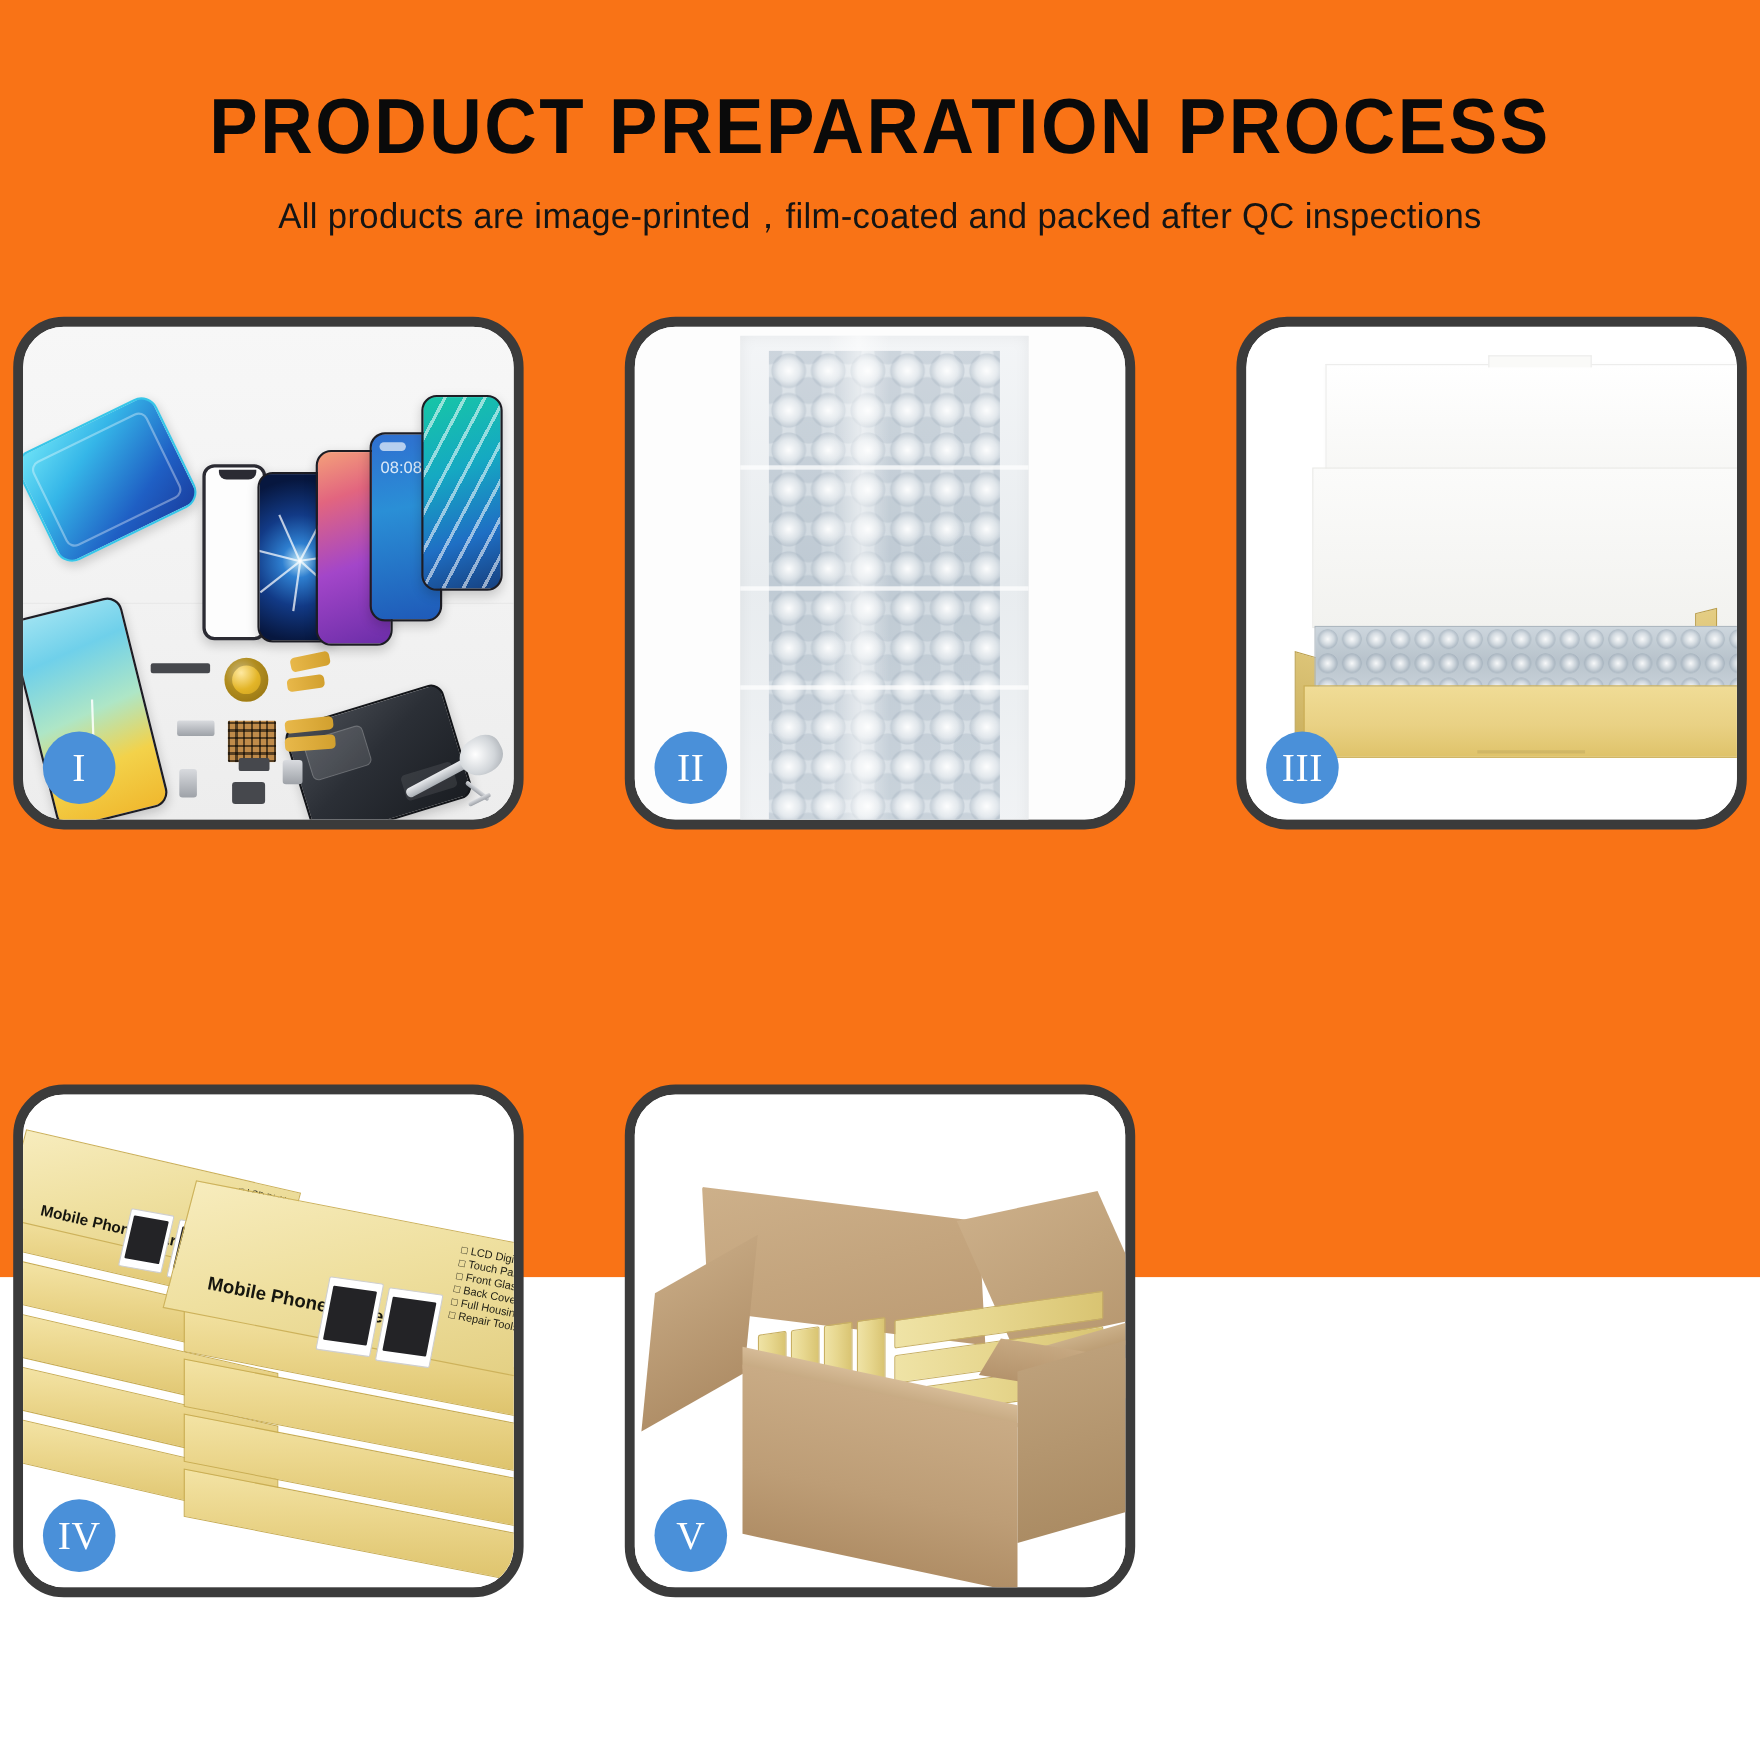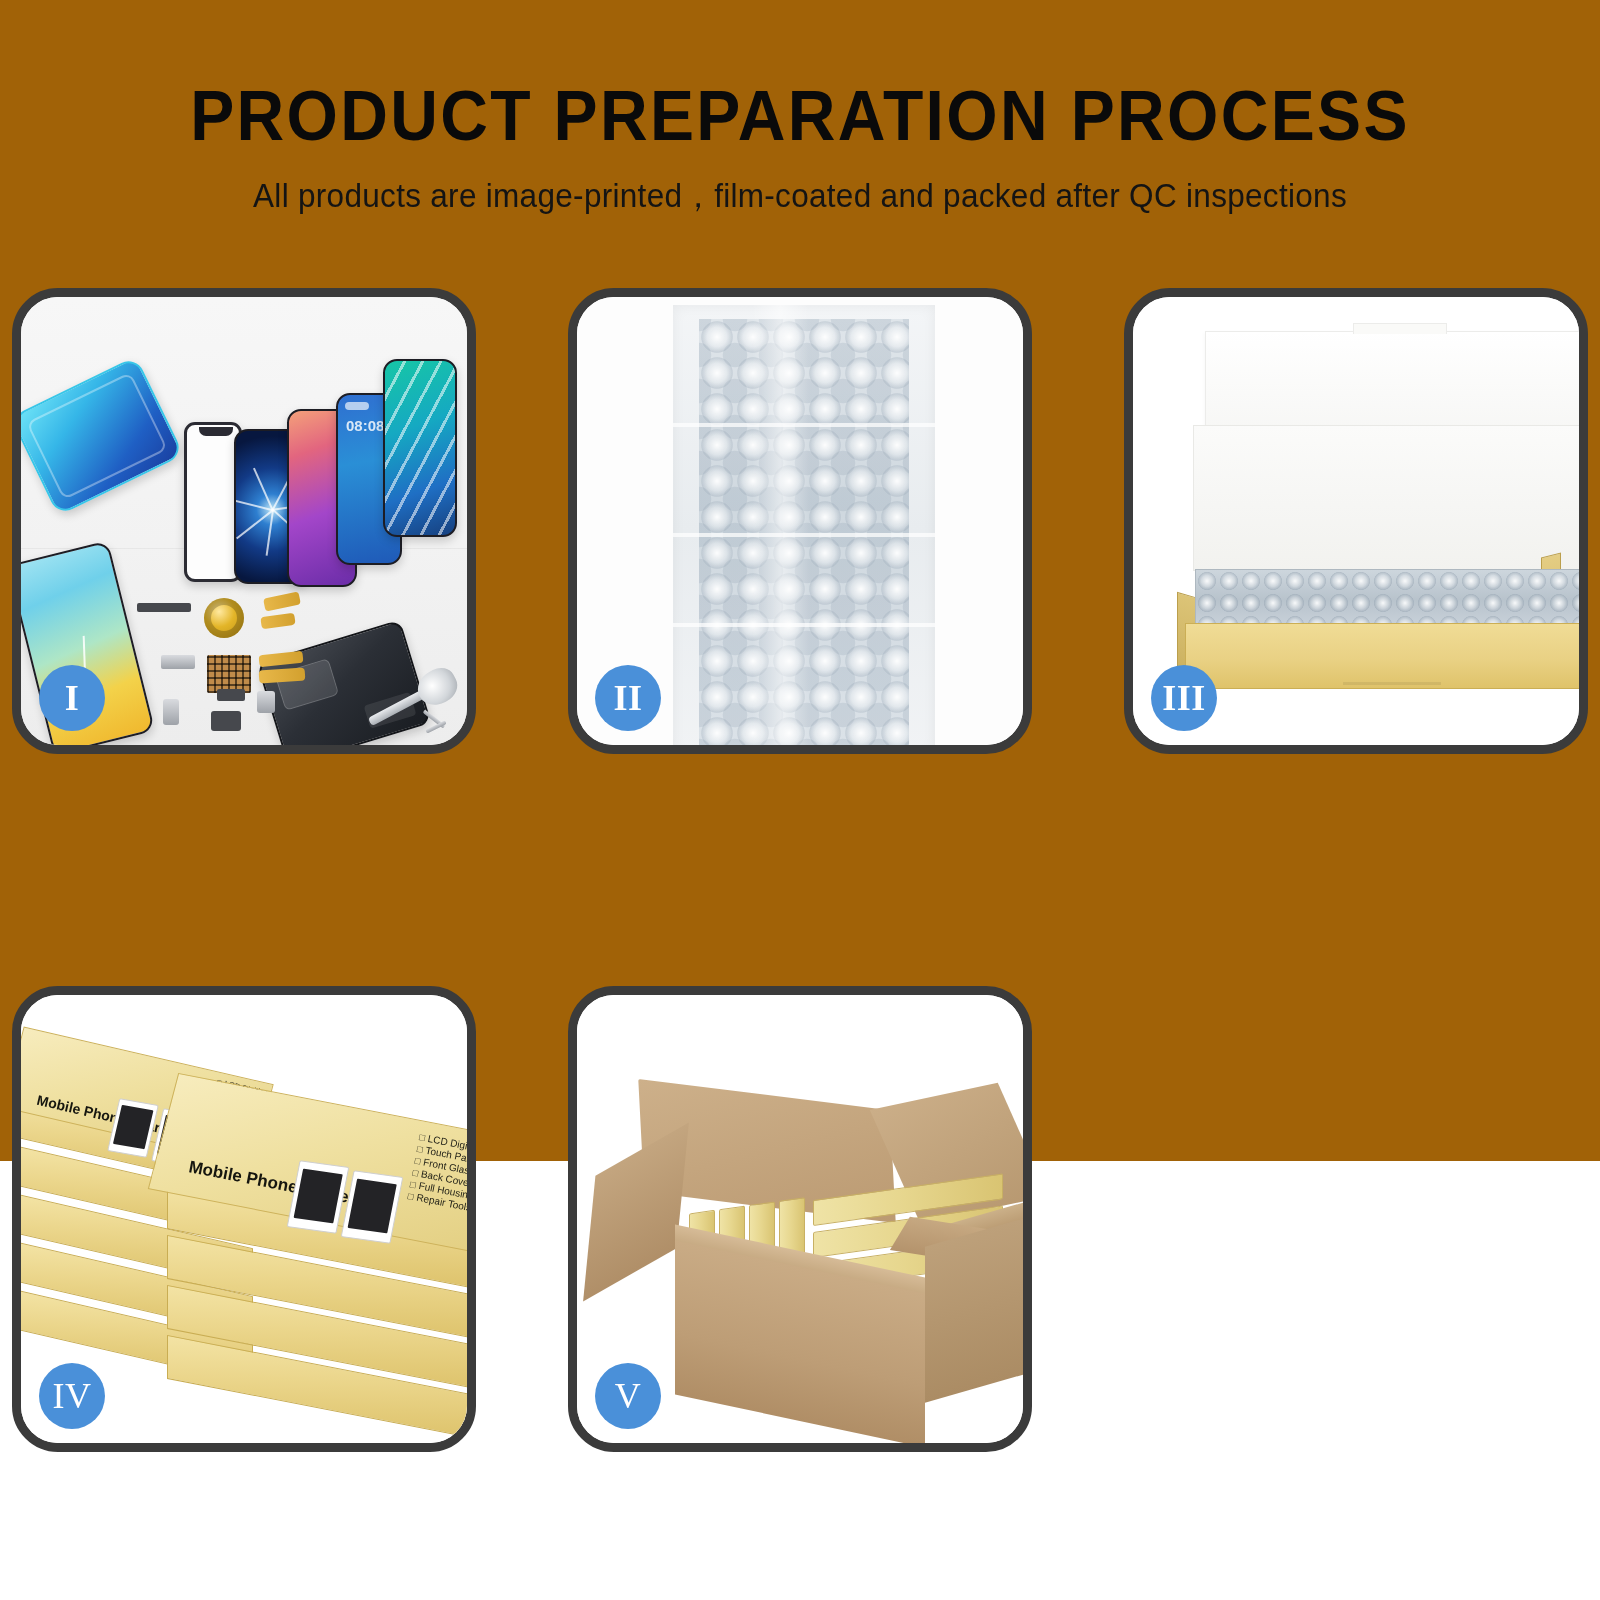--- a/index.html
+++ b/index.html
@@ -9,21 +9,21 @@
     height: 1600px;
     background: #ffffff;
     font-family: "Liberation Sans", sans-serif;
     overflow: hidden;
   }
 
   .page {
     position: relative;
     width: 1600px;
     height: 1161px;
-    background: #a16207;
+    background: #f97316;
   }
 
   
   .header {
     position: absolute;
     top: 78px;
     left: 0;
     width: 1600px;
     text-align: center;
   }
@@ -67,21 +67,21 @@
     height: 466px;
     border: 9px solid #3b3b3b;
     border-radius: 46px;
     background: #ffffff;
     overflow: hidden;
   }
 
   .panel.c0 { left: 0px; }
   .panel.c1 { left: 556px; }
   .panel.c2 { left: 1112px; }
-  .panel.r0 { top: 0px; font-weight: bold; }
+  .panel.r0 { top: 0px; }
   .panel.r1 { top: 698px; }
 
   .panel-art {
     position: absolute;
     inset: 0;
     overflow: hidden;
   }
 
   
   .badge {

